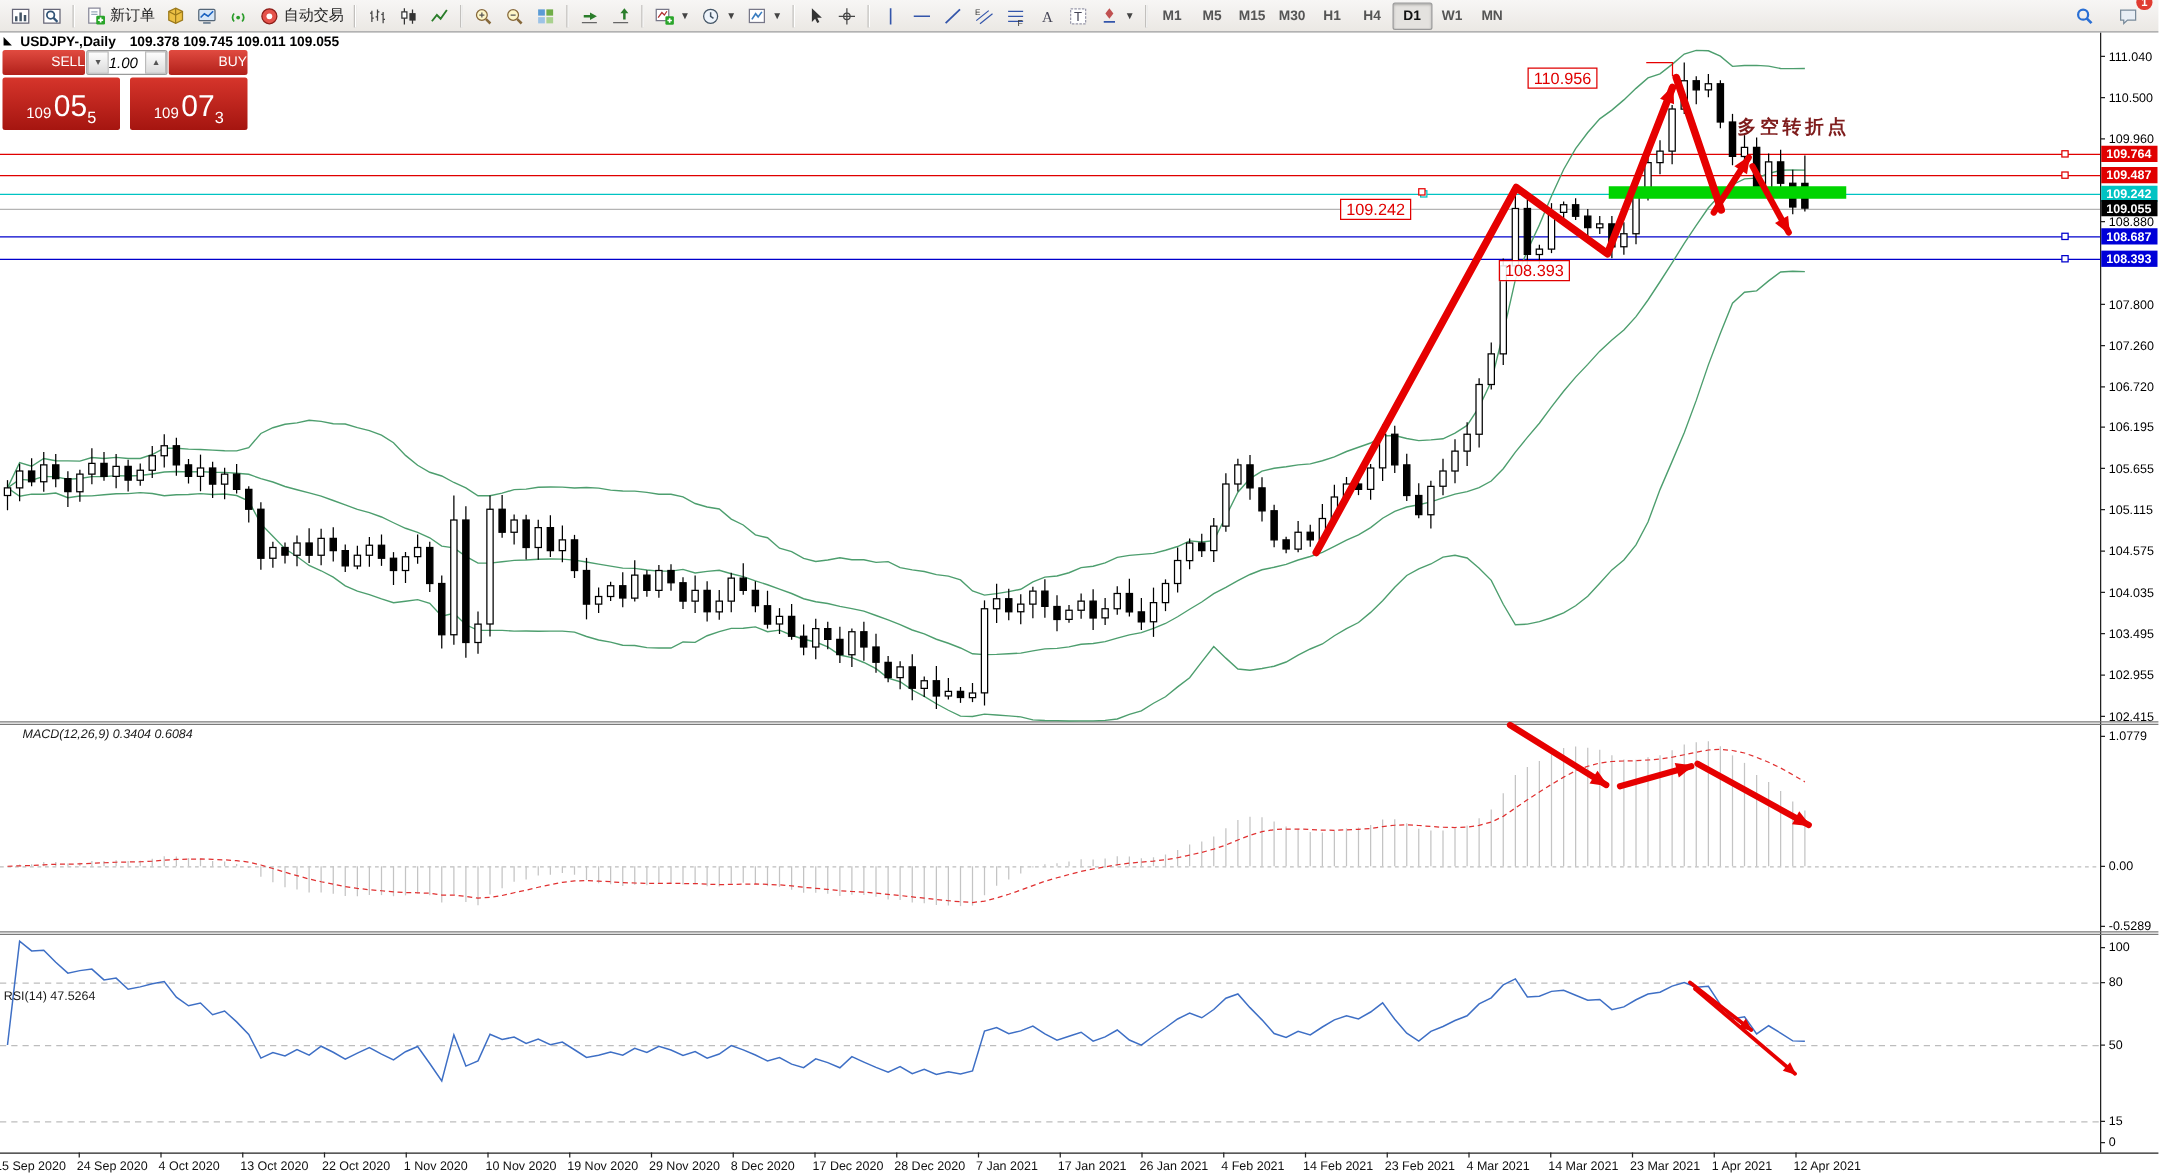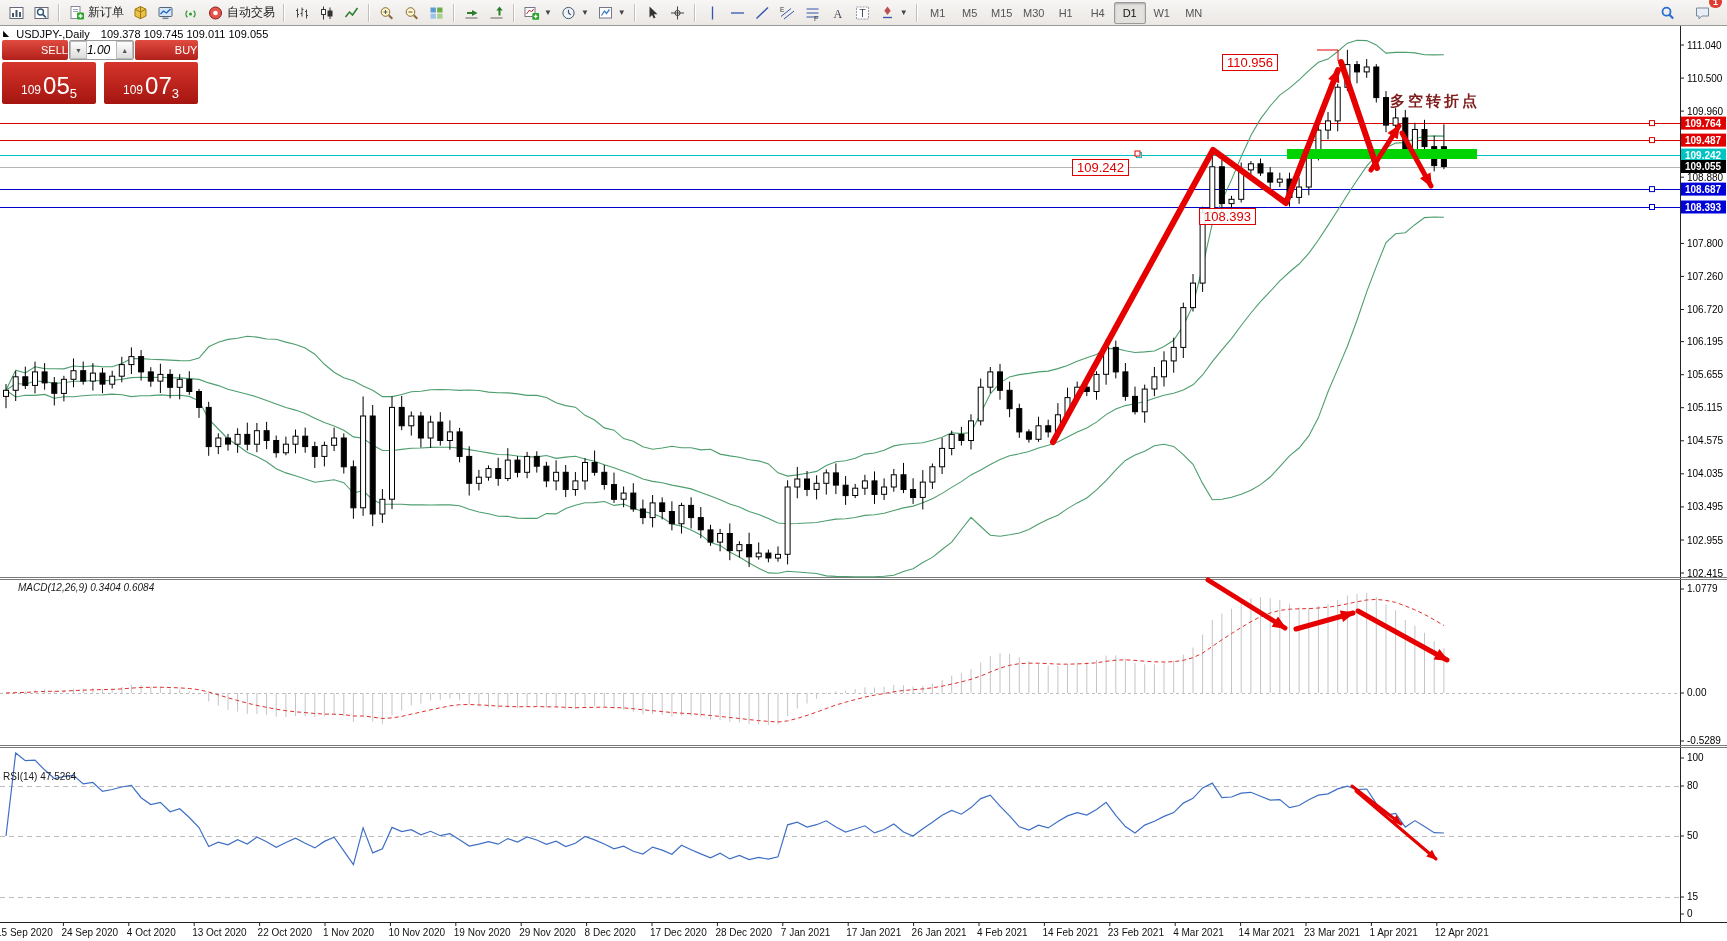--- a/index.html
+++ b/index.html
@@ -3,27 +3,27 @@
 <meta charset="utf-8">
 <style>
   html,body{margin:0;padding:0;background:#fff;font-family:"Liberation Sans",sans-serif;}
   #stage{position:relative;width:1727px;height:941px;overflow:hidden;background:#fff;}
   
   #toolbar{position:absolute;left:0;top:0;width:1727px;height:26px;background:linear-gradient(#f7f6f5,#ebe8e4);
     border-bottom:1px solid #9a9a9a;display:flex;align-items:center;padding:0 4px;box-sizing:border-box;z-index:5;}
   .tb-btn{height:22px;display:flex;align-items:center;gap:3px;padding:0 3px;border:1px solid transparent;border-radius:2px;font-size:12px;color:#222;}
   .tb-sep{width:1px;height:18px;background:#c2c0bd;border-right:1px solid #fff;margin:0 4px;}
   .tb-dd{font-size:8px;color:#444;margin-left:1px;}
-  .tf-btn{height:20px;min-width:24px;display:flex;align-items:center;justify-content:center;font-size:11px;font-weight:normal;color:#555;border:1px solid transparent;border-radius:2px;padding:0 3px;text-align:right;}
+  .tf-btn{height:20px;min-width:24px;display:flex;align-items:center;justify-content:center;font-size:11px;font-weight:bold;color:#555;border:1px solid transparent;border-radius:2px;padding:0 3px;text-align:right;}
   .tf-btn.active{background:#e4e2df;border:1px solid #9a9a9a;box-shadow:inset 0 1px 2px rgba(0,0,0,.25);color:#111;}
   #tb-right{margin-left:auto;display:flex;align-items:center;gap:10px;padding-right:8px;}
   .badge{position:absolute;top:-6px;right:-8px;background:#e03c31;color:#fff;border-radius:8px;font-size:9px;font-weight:bold;padding:1px 4px;}
   
   #chart-svg{position:absolute;left:0;top:0;z-index:1;}
-  #sym-title{position:absolute;left:3px;top:28px;z-index:4;font-size:11px;color:#000;}
+  #sym-title{position:absolute;left:3px;top:28px;z-index:4;font-size:11px;color:#000;font-weight:bold;}
   #sym-title .tri{font-size:8px;vertical-align:2px;margin-right:4px;}
   
   #ocp{position:absolute;left:2px;top:40px;width:196px;z-index:6;}
   #ocp .row1{display:flex;gap:1px;height:20px;}
   .ocp-btn{width:47px;background:linear-gradient(#e14b40,#b1201a);color:#fff;font-size:11px;display:flex;align-items:center;justify-content:center;border-radius:2px;padding-left:39px;}
   .vol-box{flex:1;display:flex;border:1px solid #9a9a9a;background:#fff;border-radius:2px;}
   .vol-spin{width:15px;display:flex;align-items:center;justify-content:center;font-size:7px;color:#555;background:linear-gradient(#fdfdfd,#dcdcdc);border:1px solid #bbb;}
   .vol-val{flex:1;font-size:12px;display:flex;align-items:center;justify-content:flex-end;padding-right:6px;color:#000;font-style:italic;}
   #ocp .row2{display:flex;gap:8px;margin-top:2px;height:42px;}
   .px-block{flex:1;background:linear-gradient(#d6352b,#a51510);border-radius:2px;color:#fff;display:flex;align-items:flex-end;justify-content:center;padding-bottom:3px;}
@@ -976,16 +976,16 @@
   </div>
 
   <div class="ann-box" style="left:1222px;top:41px;">110.956</div>
   <div class="ann-box" style="left:1072px;top:146px;">109.242</div>
   <div class="ann-box" style="left:1199px;top:195px;">108.393</div>
   <div id="turn-text" style="left:1390px;top:92px;">多空转折点</div>
 
   <div class="ind-label" style="left:18px;top:582px;font-style:italic;">
     <span>MACD(12,26,9)</span> <span>0.3404 0.6084</span>
   </div>
-  <div class="ind-label" style="left:3px;top:771px;">
+  <div class="ind-label" style="left:3px;top:792px;">
     <span>RSI(14)</span> <span>47.5264</span>
   </div>
 </div>
 
 </body></html>

